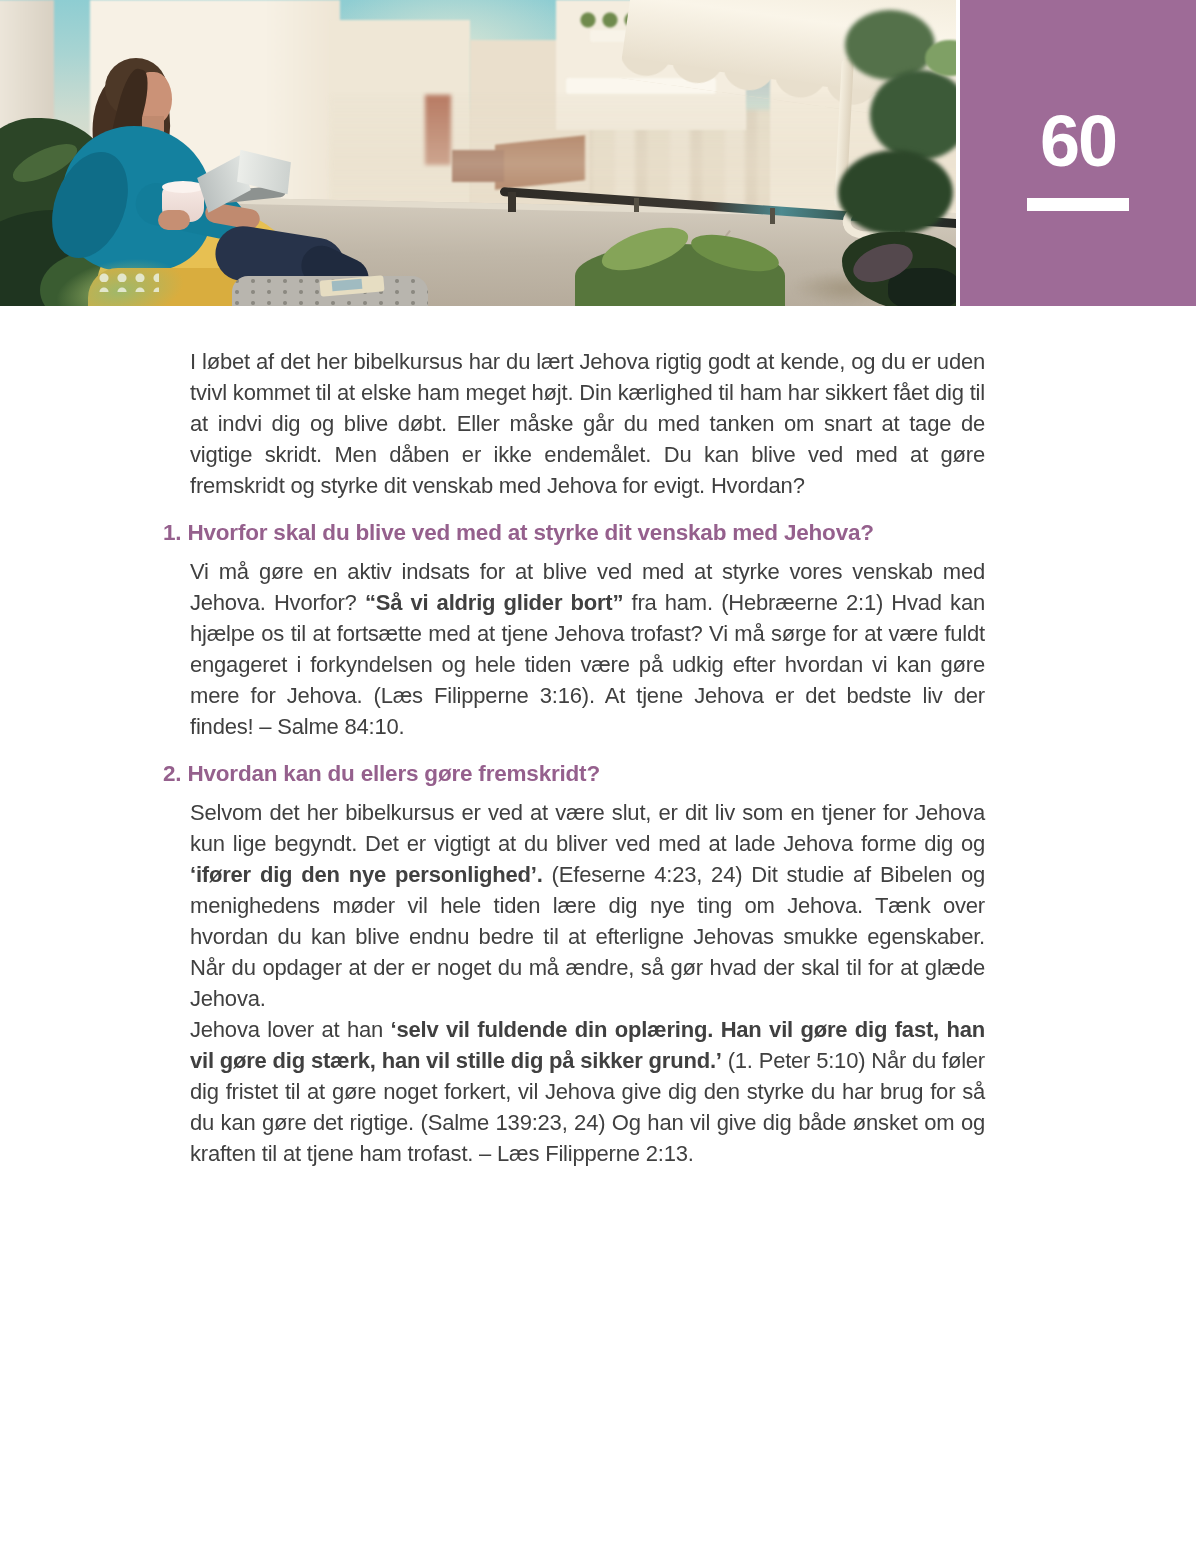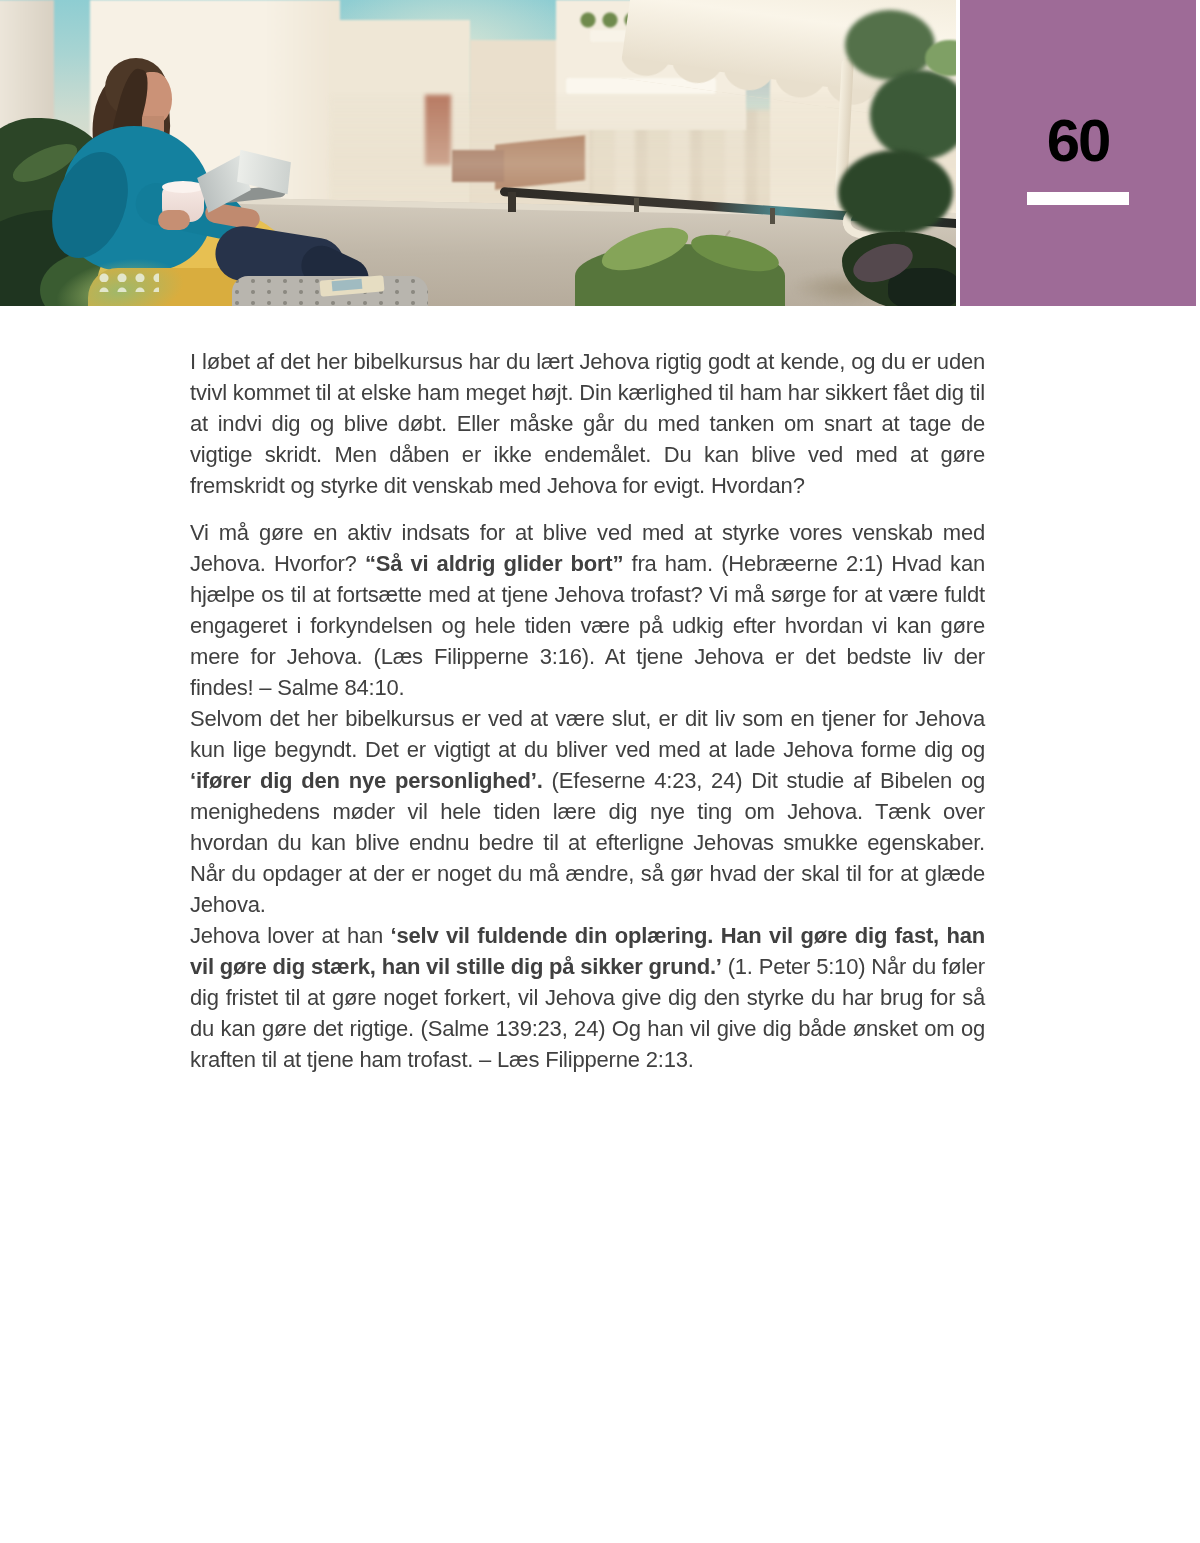--- a/index.html
+++ b/index.html
@@ -104,31 +104,31 @@
   .rplant1{left:845px;top:10px;width:90px;height:70px;background:#54714a;border-radius:50%;filter:blur(2px);}
   .rplant2{left:870px;top:70px;width:100px;height:90px;background:#3c5a38;border-radius:50%;filter:blur(2px);}
   .rplant3{left:838px;top:150px;width:115px;height:85px;background:#2c4629;border-radius:50%;filter:blur(2px);}
   .rplant4{left:925px;top:40px;width:50px;height:36px;background:#7fa065;border-radius:50%;filter:blur(1px);}
   .rplant5{left:842px;top:232px;width:130px;height:80px;background:#24361f;border-radius:40% 60% 30% 70%;}
   .rplant6{left:888px;top:268px;width:72px;height:42px;background:#17241a;border-radius:40%;}
   .rplant7{left:852px;top:246px;width:62px;height:34px;background:#5a4a52;border-radius:50%;transform:rotate(-20deg);opacity:.9;}
 
   .badge{position:absolute;left:960px;top:0;width:236px;height:306px;background:#9e6b97;
        display:flex;flex-direction:column;align-items:center;justify-content:center;padding-top:10px;box-sizing:border-box;}
-  .chapter-number{font-size:60px;line-height:1;font-weight:bold;color:#000000;letter-spacing:-2px;}
+  .chapter-number{font-size:72px;line-height:1;font-weight:bold;color:#ffffff;letter-spacing:-2px;}
   .chapter-underline{width:102px;height:13px;background:#ffffff;margin-top:21px;}
 
   
   .content{position:absolute;left:163px;top:346px;width:822px;}
   .page-title{margin:0 0 34px 0;color:#1a1a1a;font-weight:bold;}
   .title-line{display:block;font-size:57px;line-height:57px;letter-spacing:-1.5px;
        transform:scaleX(0.83);transform-origin:0 50%;white-space:nowrap;}
   .para{margin:0 0 0 27px;width:795px;font-size:22px;line-height:31px;color:#404040;
        text-align:justify;letter-spacing:-0.2px;}
-  .intro{margin-bottom:16px;}
+  .intro{margin-bottom:4px;}
   .section-heading{font-size:22.5px;line-height:31px;font-weight:bold;color:#95608d;
        margin:16px 0 8px 0;letter-spacing:-0.2px;}
   b{font-weight:bold;}
 </style>
 </head>
 <body>
 
 <div class="page">
 
   <header class="hero">
@@ -212,24 +212,26 @@
       <div class="chapter-number">60</div>
       <div class="chapter-underline"></div>
     </div>
   </header>
 
   <main class="content">
 
     <p class="para intro"><span>I løbet af det her bibelkursus har du lært Jehova rigtig godt at kende, og du er uden tvivl kommet til at elske ham meget højt. Din kærlighed til ham har sikkert fået dig til at indvi dig og blive døbt. Eller måske går du med tanken om snart at tage de vigtige skridt. Men dåben er ikke endemålet. Du kan blive ved med at gøre fremskridt og styrke dit venskab med Jehova for evigt. Hvordan?</span></p>
 
     <section>
+      <h2 class="section-heading">1. Hvorfor skal du blive ved med at styrke dit venskab med Jehova?</h2>
       <p class="para"><span>Vi må gøre en aktiv indsats for at blive ved med at styrke vores venskab med Jehova. Hvorfor? </span><b>“Så vi aldrig glider bort”</b><span> fra ham. (Hebræerne 2:1) Hvad kan hjælpe os til at fortsætte med at tjene Jehova trofast? Vi må sørge for at være fuldt engageret i forkyndelsen og hele tiden være på udkig efter hvordan vi kan gøre mere for Jehova. (Læs Filipperne 3:16). At tjene Jehova er det bedste liv der findes! – Salme 84:10.</span></p>
     </section>
 
     <section>
+      <h2 class="section-heading">2. Hvordan kan du ellers gøre fremskridt?</h2>
       <p class="para"><span>Selvom det her bibelkursus er ved at være slut, er dit liv som en tjener for Jehova kun lige begyndt. Det er vigtigt at du bliver ved med at lade Jehova forme dig og </span><b>‘ifører dig den nye personlighed’.</b><span> (Efeserne 4:23, 24) Dit studie af Bibelen og menighedens møder vil hele tiden lære dig nye ting om Jehova. Tænk over hvordan du kan blive endnu bedre til at efterligne Jehovas smukke egenskaber. Når du opdager at der er noget du må ændre, så gør hvad der skal til for at glæde Jehova.</span></p>
     </section>
 
     <section>
       <p class="para"><span>Jehova lover at han </span><b>‘selv vil fuldende din oplæring. Han vil gøre dig fast, han vil gøre dig stærk, han vil stille dig på sikker grund.’</b><span> (1. Peter 5:10) Når du føler dig fristet til at gøre noget forkert, vil Jehova give dig den styrke du har brug for så du kan gøre det rigtige. (Salme 139:23, 24) Og han vil give dig både ønsket om og kraften til at tjene ham trofast. – Læs Filipperne 2:13.</span></p>
     </section>
   </main>
 
 </div>
 

